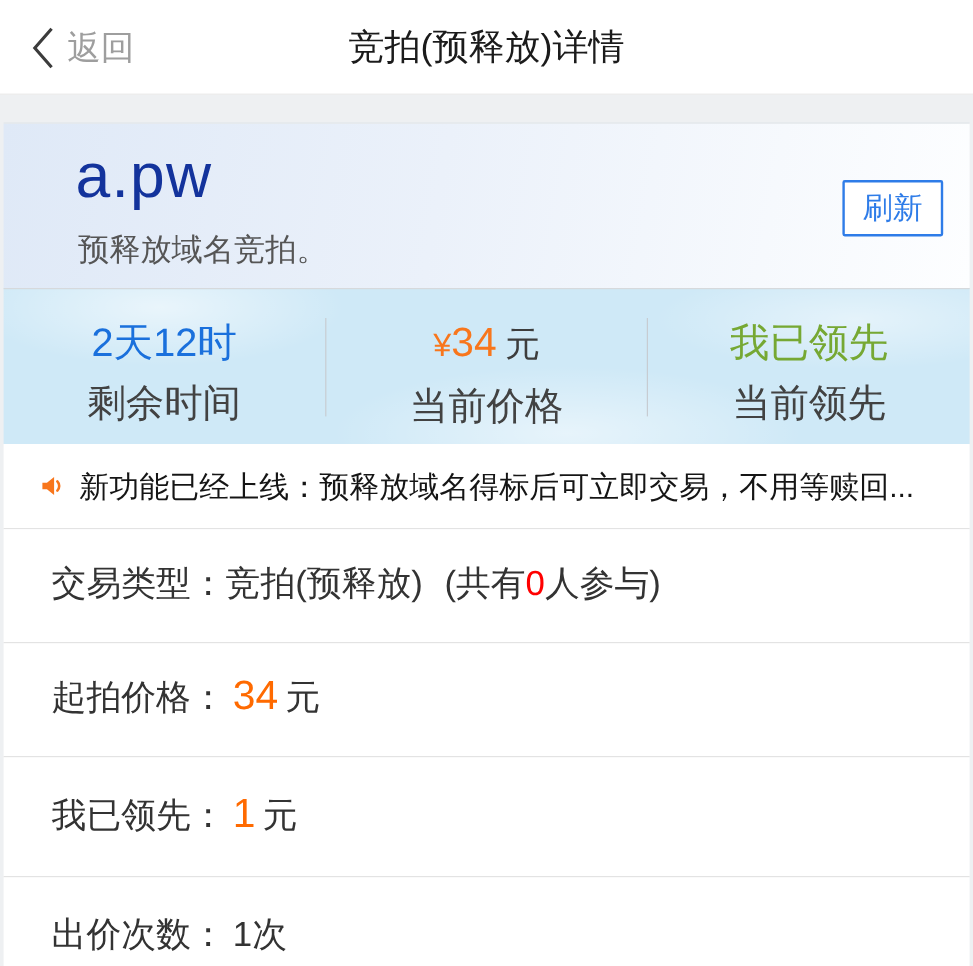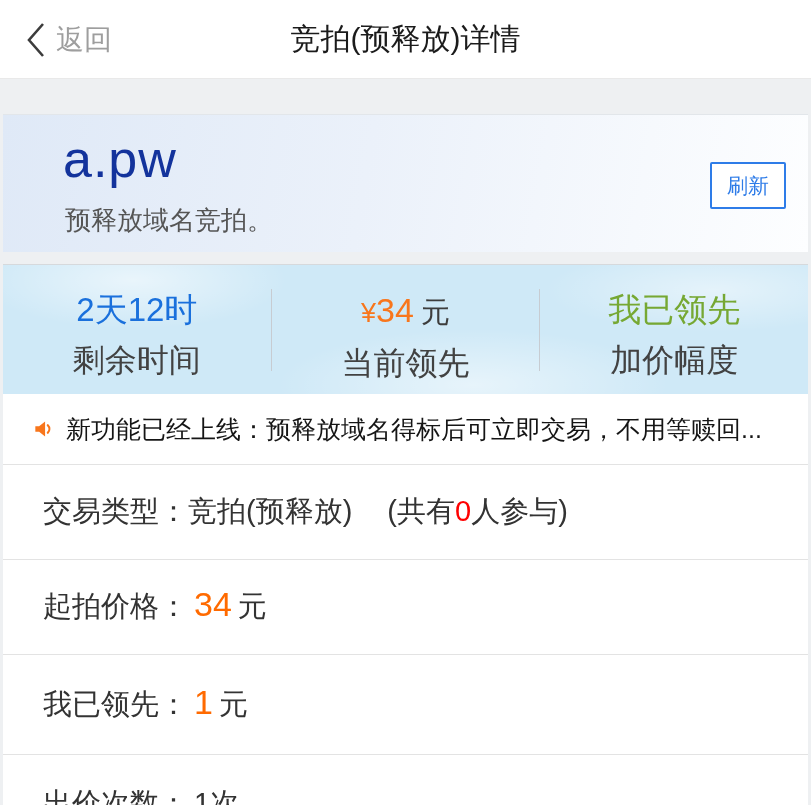--- a/index.html
+++ b/index.html
@@ -22,40 +22,40 @@
   .back-label { font-size:28px; color:#9e9e9e; margin-left:10px; }
   .header-title {
     position:absolute; left:0; right:0; top:0; height:79px;
     display:flex; align-items:center; justify-content:center;
     font-size:30px; color:#1b1b1b;
   }
   
   .gap { height:23px; }
   
   .card {
-    position:relative; margin:12px 3px; height:138px;
+    position:relative; margin:0 3px; height:138px;
     background:linear-gradient(100deg,#dfe9f7 0%,#ebf1fa 45%,#fdfeff 100%);
     border-top:1px solid #e2e6ea;
   }
   .domain {
     position:absolute; left:60px; top:14px;
     font-size:52px; color:#13339c; letter-spacing:1px;
   }
   .card-sub {
     position:absolute; left:62px; top:88px;
     font-size:26px; color:#555;
   }
   .card-buttons {
     position:absolute; right:22px; top:47px;
     display:flex;
   }
   .btn {
     height:47px; display:flex; align-items:center;
     background:#fff; border:2px solid #2e7ce8; border-radius:2px;
-    color:#2e7ce8; font-size:21px; padding:0 15px; margin-left:18px;
+    color:#2e7ce8; font-size:25px; padding:0 15px; margin-left:18px;
     cursor:pointer;
   }
   
   .stats {
     margin:0 3px; height:130px;
     border-top:1px solid #d6d9dc;
     background-color:#cfe9f7;
     background-image:
       radial-gradient(ellipse 220px 70px at 130px 15px, rgba(255,255,255,.55), rgba(255,255,255,0) 70%),
       radial-gradient(ellipse 280px 80px at 470px 120px, rgba(255,255,255,.5), rgba(255,255,255,0) 70%),
@@ -86,21 +86,21 @@
   .drow {
     height:95px; line-height:93px;
     border-bottom:1px solid #e3e3e3;
     padding-left:40px; font-size:29px; color:#333;
     white-space:nowrap;
   }
   .drow span { line-height:1; }
   .drow-tall { height:100px; line-height:98px; }
   .drow-last { height:110px; line-height:96px; border-bottom:none; }
   .num-orange { color:#ff6a00; font-size:34px; margin:0 6px; }
-  .extra-group { margin-left:35px; }
+  .extra-group { margin-left:18px; }
   .red-num { color:#f00; }
   .val-gap { margin-left:6px; }
 </style>
 </head>
 <body>
 
 <div class="header">
   <div class="back">
     <svg width="20" height="36" viewBox="0 0 20 36">
       <polyline points="17,2 3,18 17,34" fill="none" stroke="#3c3c3c" stroke-width="2.6"></polyline>
@@ -123,26 +123,26 @@
 <div class="stats">
   <div class="stat">
     <div class="stat-value c-blue">2天12时</div>
     <div class="stat-label">剩余时间</div>
   </div>
   <div class="vsep"></div>
   <div class="stat">
     <div class="stat-value">
       <span class="yen c-orange">¥</span><span class="price-num c-orange">34</span><span class="price-unit">元</span>
     </div>
-    <div class="stat-label">当前领先</div>
+    <div class="stat-label">当前价格</div>
   </div>
   <div class="vsep"></div>
   <div class="stat">
     <div class="stat-value c-green">我已领先</div>
-    <div class="stat-label">加价幅度</div>
+    <div class="stat-label">当前领先</div>
   </div>
 </div>
 
 <div class="notice">
   <svg width="26" height="26" viewBox="0 0 24 24">
     <path d="M4 9.5v5h3.5L13 19V5L7.5 9.5H4z" fill="#f8761c"></path>
     <path d="M15.5 8.5a5 5 0 0 1 0 7" stroke="#f8761c" stroke-width="2" fill="none" stroke-linecap="round"></path>
   </svg>
   <span class="notice-text">新功能已经上线：预释放域名得标后可立即交易，不用等赎回...</span>
 </div>

